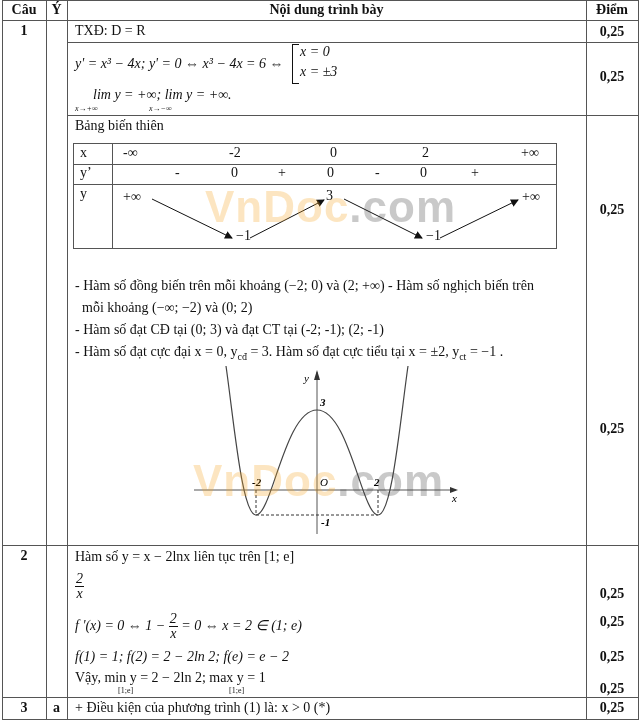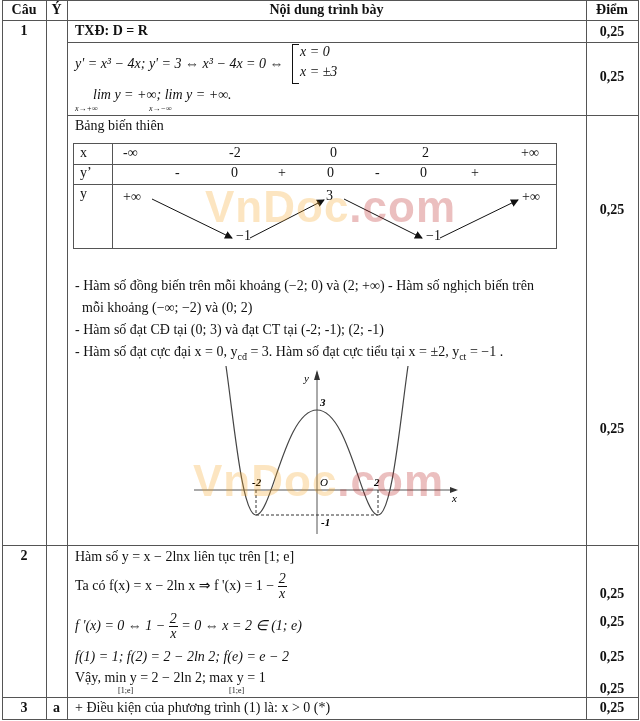--- a/index.html
+++ b/index.html
@@ -4,21 +4,21 @@
 <style>
   html,body{margin:0;padding:0;background:#fff;}
   body{width:640px;height:721px;position:relative;overflow:hidden;font-family:"Liberation Serif",serif;color:#111;font-size:14px;}
   .abs{position:absolute;}
   .hl{position:absolute;height:1px;background:#555;}
   .vl{position:absolute;width:1px;background:#555;}
   .b{font-weight:bold;}
   .c{text-align:center;}
   .i{font-style:italic;}
   .wm{position:absolute;font-family:"Liberation Sans",sans-serif;font-weight:bold;font-size:44px;letter-spacing:1px;opacity:.28;}
-  .wm .a{color:#f6a623;} .wm .b2{color:#b91c1c;}
+  .wm .a{color:#f6a623;} .wm .b2{color:#404040;}
   sub,sup{font-size:10px;}
   .small{font-size:8px;}
   .frac{display:inline-block;vertical-align:middle;text-align:center;line-height:14px;}
   .frac span{display:block;}
   .frac .n{border-bottom:1px solid #111;padding:0 1px;}
 </style>
 </head>
 <body>
 
 <div class="hl" style="left:2px;width:637px;top:0px;"></div>
@@ -33,24 +33,24 @@
 <div class="vl" style="left:67px;top:0;height:720px;"></div>
 <div class="vl" style="left:586px;top:0;height:720px;"></div>
 <div class="vl" style="left:638px;top:0;height:720px;"></div>
 
 <div class="abs b c" style="left:2px;width:44px;top:2px;">Câu</div>
 <div class="abs b c" style="left:46px;width:21px;top:2px;">Ý</div>
 <div class="abs b c" style="left:67px;width:519px;top:2px;">Nội dung trình bày</div>
 <div class="abs b c" style="left:586px;width:52px;top:2px;">Điểm</div>
 
 <div class="abs b c" style="left:2px;width:44px;top:23px;">1</div>
-<div class="abs" style="left:75px;top:23px;font-weight:bold;">TXĐ:  D = R</div>
+<div class="abs" style="left:75px;top:23px;">TXĐ:  D = R</div>
 <div class="abs b c" style="left:586px;width:52px;top:24px;">0,25</div>
 
-<div class="abs i" style="left:75px;top:56px;">y' = x³ − 4x; y' = 3 ⇔ x³ − 4x = 0 ⇔</div>
+<div class="abs i" style="left:75px;top:56px;">y' = x³ − 4x; y' = 0 ⇔ x³ − 4x = 6 ⇔</div>
 <div class="abs" style="left:292px;top:44px;width:6px;height:38px;border:1px solid #111;border-right:none;"></div>
 <div class="abs i" style="left:300px;top:44px;">x = 0</div>
 <div class="abs i" style="left:300px;top:64px;">x = ±3</div>
 <div class="abs i" style="left:93px;top:87px;">lim y = +∞; lim y = +∞.</div>
 <div class="abs i small" style="left:75px;top:104px;">x→+∞</div>
 <div class="abs i small" style="left:149px;top:104px;">x→−∞</div>
 <div class="abs b c" style="left:586px;width:52px;top:69px;">0,25</div>
 
 <div class="abs" style="left:75px;top:118px;">Bảng biến thiên</div>
 
@@ -116,21 +116,20 @@
   <text x="141" y="164" font-size="11" font-style="italic" font-weight="bold" font-family="Liberation Serif, serif">-1</text>
   <text x="72" y="124" font-size="11" font-style="italic" font-weight="bold" font-family="Liberation Serif, serif">-2</text>
   <text x="194" y="124" font-size="11" font-style="italic" font-weight="bold" font-family="Liberation Serif, serif">2</text>
 </svg>
 <div class="wm" style="left:193px;top:456px;"><span class="a">VnDoc</span><span class="b2">.com</span></div>
 <div class="abs b c" style="left:586px;width:52px;top:421px;">0,25</div>
 
 <div class="abs b c" style="left:2px;width:44px;top:548px;">2</div>
 <div class="abs" style="left:75px;top:549px;">Hàm số y = x − 2lnx liên tục trên [1; e]</div>
 <div class="abs" style="left:75px;top:572px;">
-  <span>Ta có  f(x) = x − 2ln x ⇒ f '(x) = 1 −</span>
   <span class="frac i"><span class="n">2</span><span>x</span></span>
 </div>
 <div class="abs" style="left:75px;top:612px;">
   <span class="i">f '(x) = 0 ⇔ 1 −</span>
   <span class="frac i"><span class="n">2</span><span>x</span></span>
   <span class="i">= 0 ⇔ x = 2 ∈ (1; e)</span>
 </div>
 <div class="abs i" style="left:75px;top:649px;">f(1) = 1; f(2) = 2 − 2ln 2; f(e) = e − 2</div>
 <div class="abs" style="left:75px;top:670px;">Vậy,  min y = 2 − 2ln 2;    max y = 1</div>
 <div class="abs small" style="left:118px;top:686px;">[1;e]</div>

